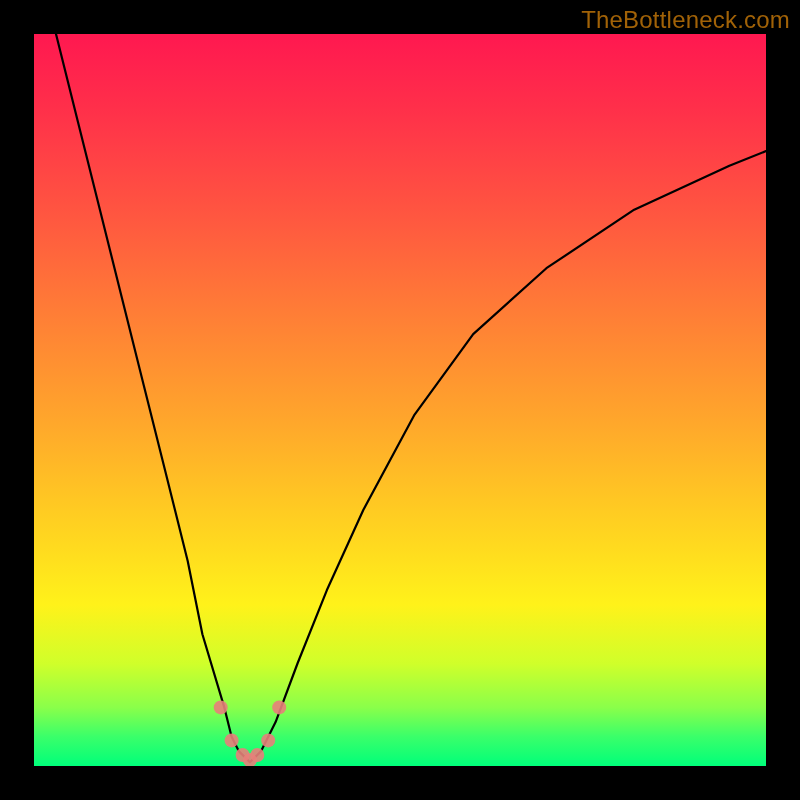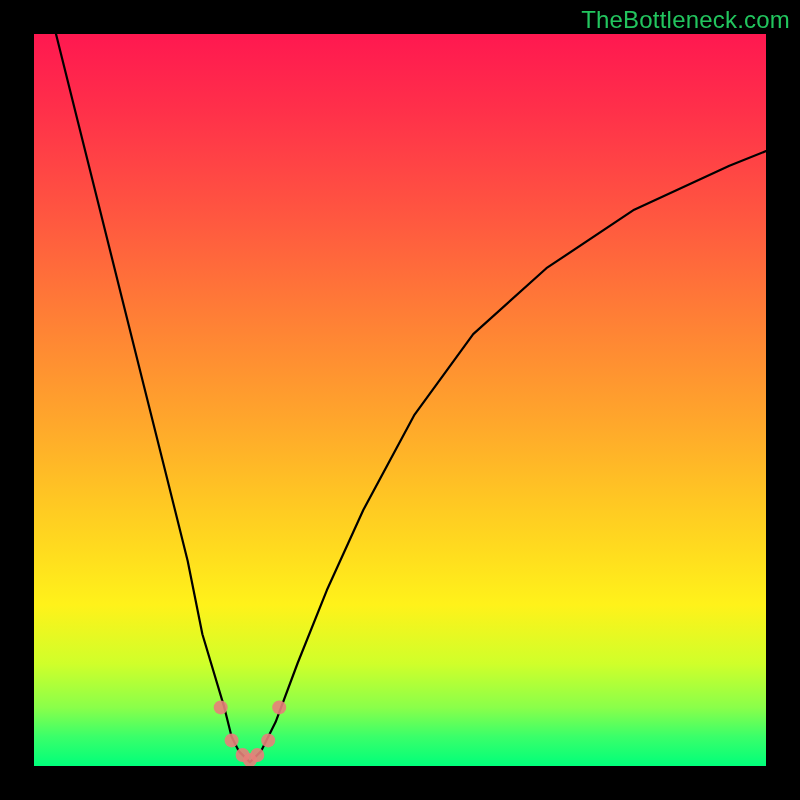--- a/index.html
+++ b/index.html
@@ -38,21 +38,21 @@
       #8aff4a 92%,
       #3aff6a 96%,
       #00ff7a 100%
     );
     overflow: hidden;
   }
   .watermark {
     position: absolute;
     top: 6px;
     right: 10px;
-    color: #22c55e;
+    color: #a16207;
     font-size: 24px;
     letter-spacing: 0.2px;
     font-weight: 400;
   }
   svg.curve {
     position: absolute;
     top: 0;
     left: 0;
     width: 732px;
     height: 732px;

